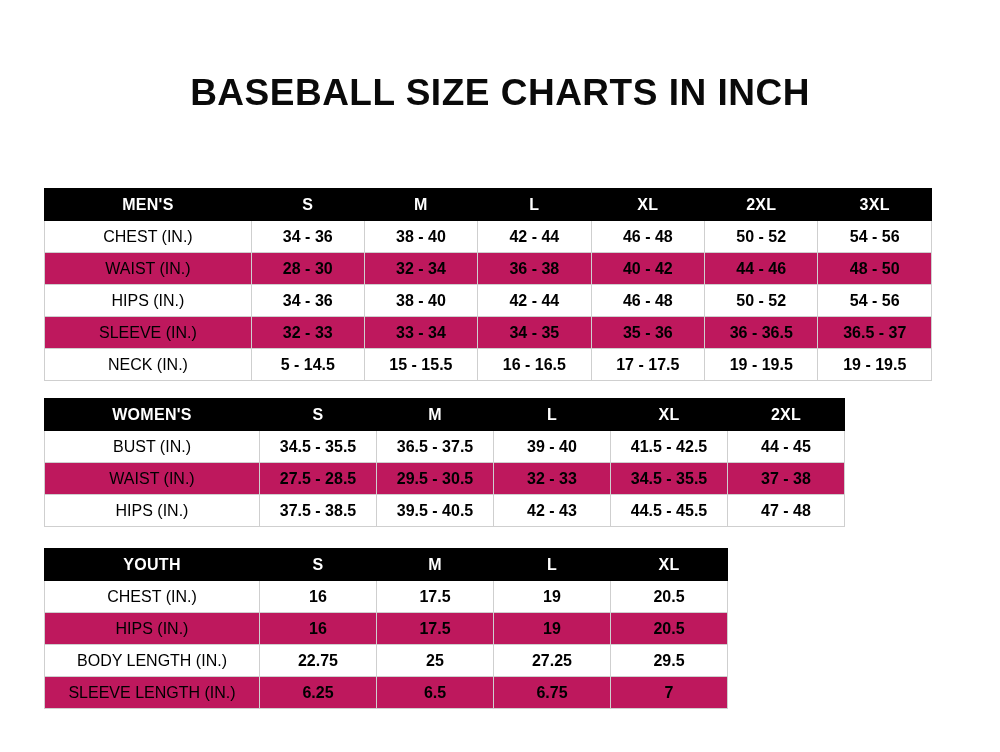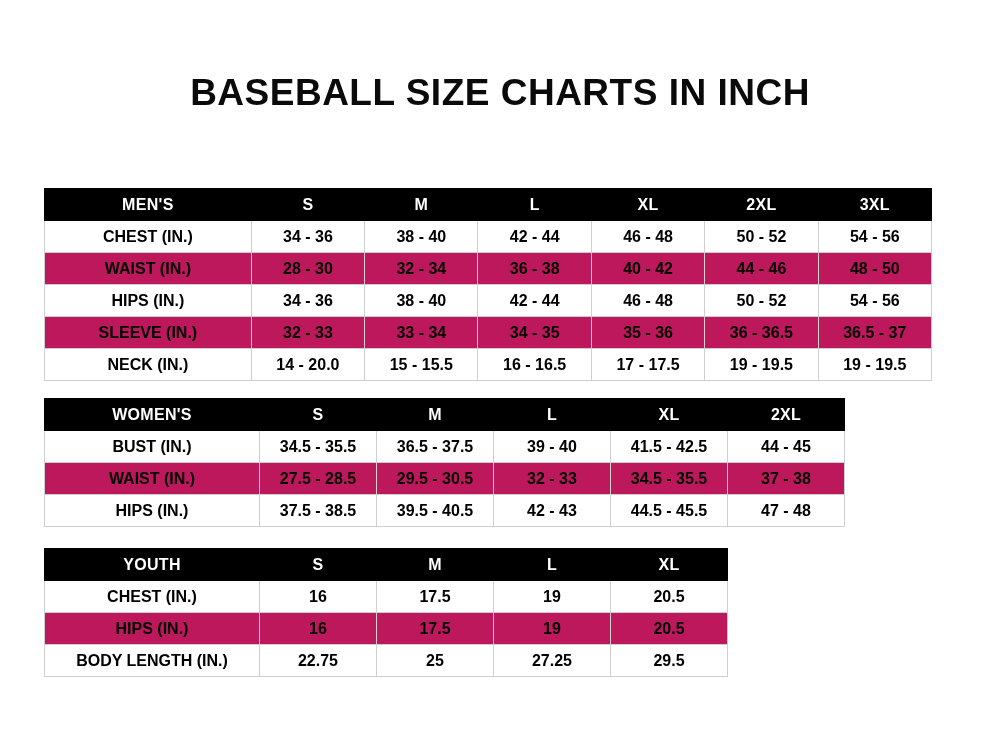--- a/index.html
+++ b/index.html
@@ -65,21 +65,21 @@
   table.size-table thead th.rowlabel-head {
     text-align: center;
   }
   tbody tr.alt td {
     background: #be185d;
   }
   tbody tr td:first-child {
     text-align: center;
   }
   tbody td.rowlabel {
-    font-weight: bold;
+    font-weight: normal;
   }
 
   
   #men-table   .c0 { width: 210px; }
   #men-table   .cN { width: 112px; }
   #women-table .c0 { width: 210px; }
   #women-table .cN { width: 112px; }
   #youth-table .c0 { width: 210px; }
   #youth-table .cN { width: 112px; }
 </style>
@@ -135,21 +135,21 @@
             <td class="c0 rowlabel">SLEEVE (IN.)</td>
             <td class="cN">32 - 33</td>
             <td class="cN">33 - 34</td>
             <td class="cN">34 - 35</td>
             <td class="cN">35 - 36</td>
             <td class="cN">36 - 36.5</td>
             <td class="cN">36.5 - 37</td>
           </tr>
           <tr class="">
             <td class="c0 rowlabel">NECK (IN.)</td>
-            <td class="cN">14 - 20.0</td>
+            <td class="cN">5 - 14.5</td>
             <td class="cN">15 - 15.5</td>
             <td class="cN">16 - 16.5</td>
             <td class="cN">17 - 17.5</td>
             <td class="cN">19 - 19.5</td>
             <td class="cN">19 - 19.5</td>
           </tr>
         </tbody>
     </table>
   </div>
 
@@ -220,17 +220,24 @@
             <td class="cN">19</td>
             <td class="cN">20.5</td>
           </tr>
           <tr class="">
             <td class="c0 rowlabel">BODY LENGTH (IN.)</td>
             <td class="cN">22.75</td>
             <td class="cN">25</td>
             <td class="cN">27.25</td>
             <td class="cN">29.5</td>
           </tr>
+          <tr class="alt">
+            <td class="c0 rowlabel">SLEEVE LENGTH (IN.)</td>
+            <td class="cN">6.25</td>
+            <td class="cN">6.5</td>
+            <td class="cN">6.75</td>
+            <td class="cN">7</td>
+          </tr>
         </tbody>
     </table>
   </div>
 
 </div>
 
 </body></html>

